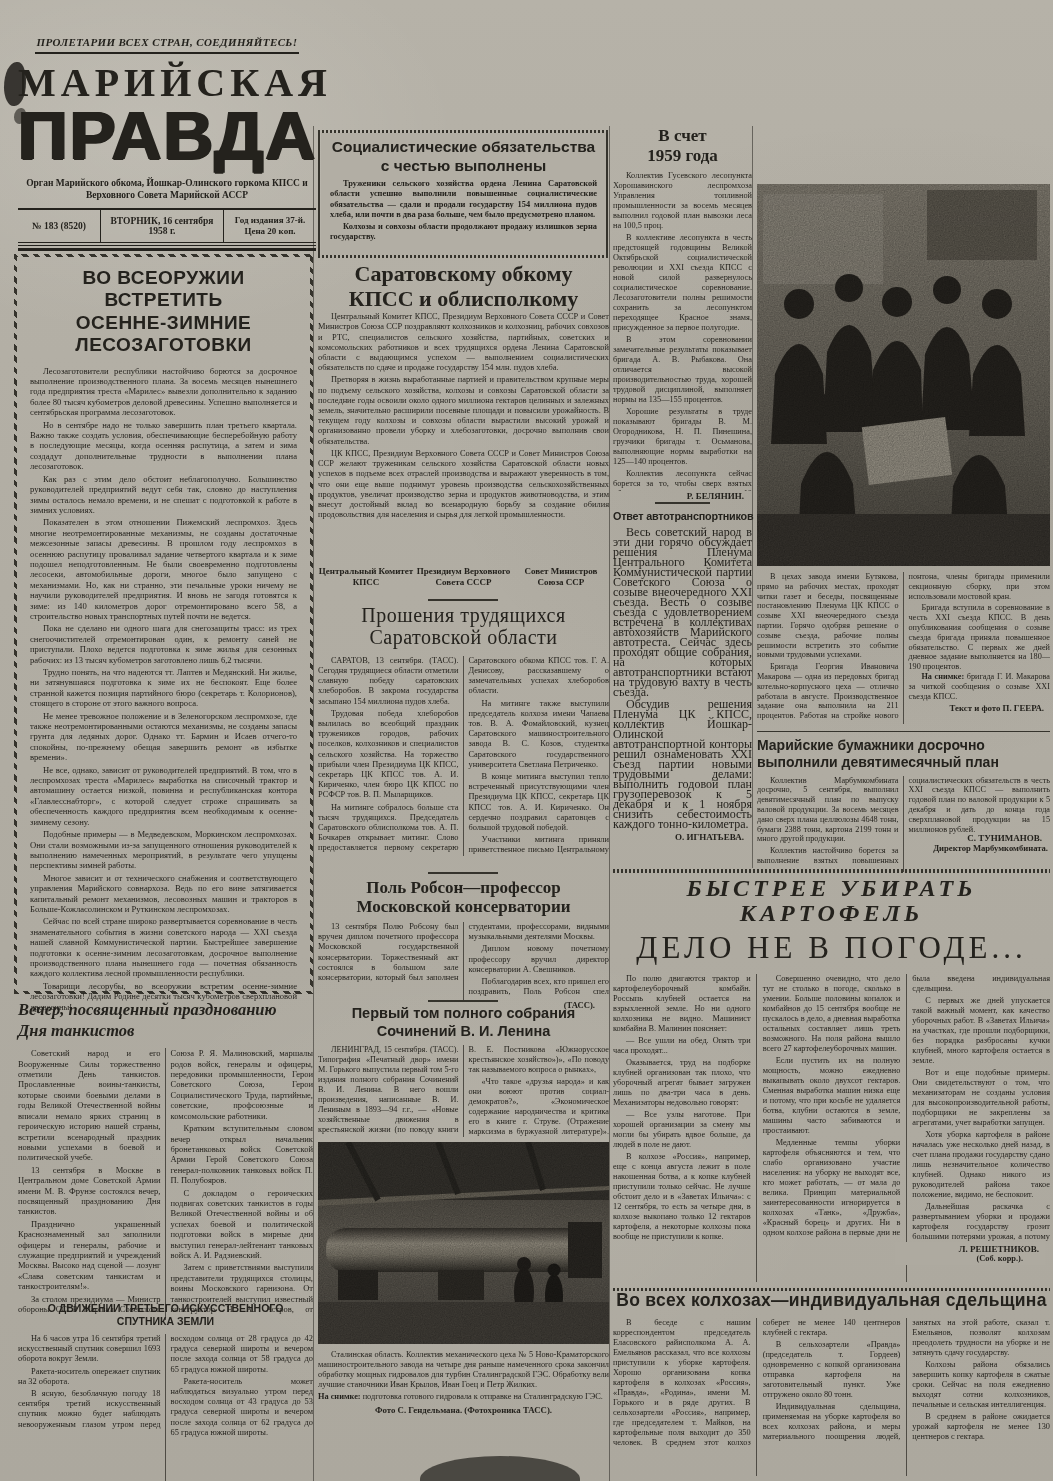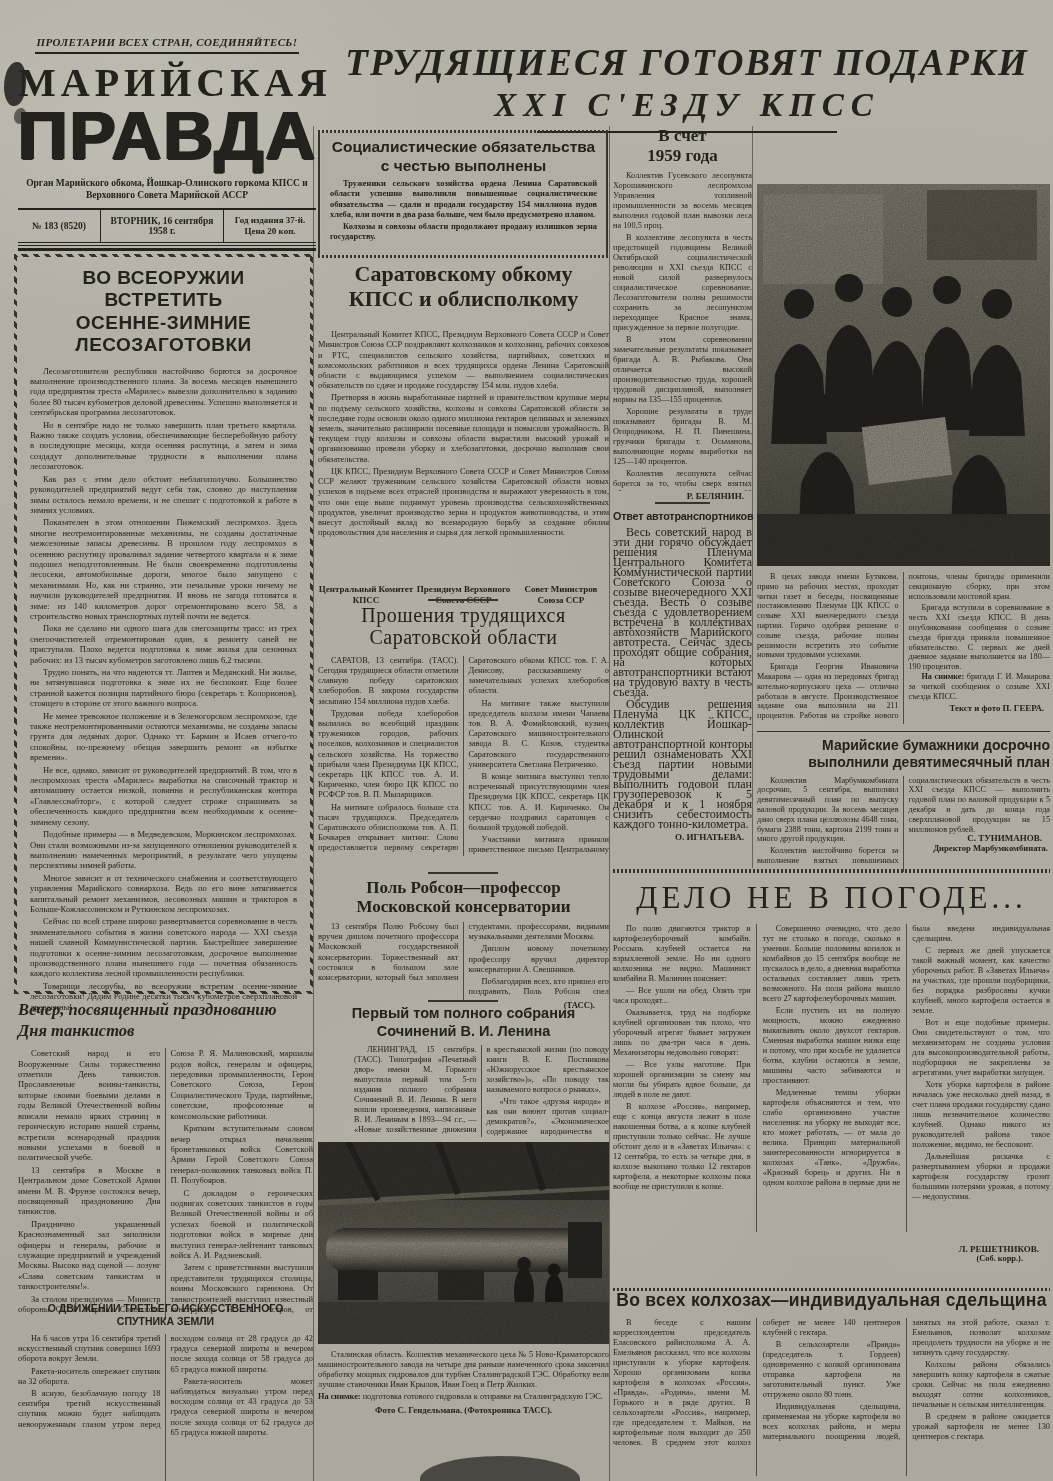--- a/index.html
+++ b/index.html
@@ -78,38 +78,38 @@
   .obl{left:318px;top:130px;width:291px;height:128px;padding:3px;
     background:repeating-linear-gradient(90deg,var(--ink-soft) 0 2px,transparent 2px 4px);}
   .obl-in{background:#b2aea4;width:100%;height:100%;padding:5px 9px;}
   .obl-title{font-family:"Liberation Sans","DejaVu Sans",sans-serif;font-weight:700;font-size:15.5px;line-height:1.2;text-align:center;}
   .obl .body{margin-top:4px;font-weight:700;height:64px;}
 
   
   .greet{left:318px;top:262px;width:291px;}
   .serif-title{font-weight:700;text-align:center;line-height:1.12;}
   .greet .serif-title{font-size:22px;}
-  .greet .body{margin-top:19px;height:250px;}
+  .greet .body{margin-top:1px;height:250px;}
   .greet-signs{display:flex;justify-content:space-between;margin-top:4px;}
   .greet-signs div{width:33%;font-weight:700;font-size:9px;line-height:11px;text-align:center;}
 
   
   .holiday{left:318px;top:604px;width:291px;}
   .holiday .serif-title{font-size:20px;font-weight:400;letter-spacing:.5px;}
   .holiday .body{margin-top:7px;height:200px;}
 
   
   .rob{left:318px;top:878px;width:291px;}
   .rob .serif-title{font-size:17px;}
   .rob .body{margin-top:6px;height:78px;}
 
   
   .lenin{left:318px;top:1004px;width:291px;}
   .lenin-title{font-family:"Liberation Sans","DejaVu Sans",sans-serif;font-weight:700;font-size:14.5px;line-height:1.25;text-align:center;}
-  .lenin .body{margin-top:5px;height:92px;font-size:8.2px;line-height:9.9px;margin-left:36px;}
+  .lenin .body{margin-top:5px;height:92px;font-size:8.2px;line-height:9.9px;}
 
   
   .photo{position:absolute;overflow:hidden;box-shadow:0 0 0 1px rgba(40,38,32,.55) inset;}
   .photo svg{display:block;width:100%;height:100%;}
   .caption{position:absolute;}
   .caption .lead{font-weight:700;}
   .credit{font-weight:700;font-size:8.8px;text-align:center;margin-top:3px;}
 
   
   .v59{left:613px;top:126px;width:139px;}
@@ -120,21 +120,21 @@
   .avto-title{font-family:"Liberation Sans","DejaVu Sans",sans-serif;font-weight:700;font-size:10.8px;letter-spacing:-.2px;text-align:center;white-space:nowrap;}
   .avto .body{margin-top:5px;height:305px;font-size:12px;line-height:10px;}
 
   
   .cap1{left:757px;top:572px;width:293px;}
   .cap1 .body{height:152px;font-size:8.2px;line-height:9.8px;}
   .cap1 .credit{text-align:right;padding-right:6px;}
 
   
   .pw{left:757px;top:737px;width:293px;}
-  .pw-title{font-family:"Liberation Sans","DejaVu Sans",sans-serif;font-weight:700;font-size:14px;line-height:1.2;text-align:right;}
+  .pw-title{font-family:"Liberation Sans","DejaVu Sans",sans-serif;font-weight:700;font-size:14px;line-height:1.2;text-align:left;}
   .pw .body{margin-top:5px;height:96px;font-size:8.2px;line-height:9.8px;}
 
   
   .potato{left:613px;top:876px;width:437px;}
   .kicker{font-style:italic;font-weight:700;font-size:24px;letter-spacing:4px;text-align:center;line-height:1.05;}
   .delo{font-size:31px;letter-spacing:4px;text-align:center;line-height:1.05;margin-top:6px;font-weight:400;}
   .potato .body{margin-top:9px;height:308px;font-size:8.3px;line-height:10px;}
   .potato-sign{position:absolute;left:895px;top:1242px;width:150px;background:#aeaaa0;padding:2px 4px;}
   .potato-sign .sign{padding-right:2px;}
   .potato-sign .note{font-weight:700;font-size:8.4px;text-align:right;padding-right:18px;}
@@ -165,25 +165,20 @@
       <div class="cell-no">№ 183 (8520)</div>
       <div class="cell-date">ВТОРНИК, 16 сентября 1958 г.</div>
       <div class="cell-ed">
         <span>Год издания 37-й.</span>
         <span>Цена 20 коп.</span>
       </div>
     </div>
     <div class="dblrule"></div>
   </header>
 
-  <div class="abs banner">
-    <div class="banner-l1">ТРУДЯЩИЕСЯ ГОТОВЯТ ПОДАРКИ</div>
-    <div class="banner-l2">XXI С'ЕЗДУ КПСС</div>
-    <div class="banner-ul"></div>
-  </div>
 
   <section class="abs edbox">
     <div class="ed-title">
       <span>ВО ВСЕОРУЖИИ ВСТРЕТИТЬ</span><br>
       <span>ОСЕННЕ-ЗИМНИЕ ЛЕСОЗАГОТОВКИ</span>
     </div>
     <div class="body">
         <p class="para">Лесозаготовители республики настойчиво борются за досрочное выполнение производственного плана. За восемь месяцев нынешнего года предприятия треста «Марилес» вывезли дополнительно к заданию более 80 тысяч кубометров деловой древесины. Успешно выполняется и сентябрьская программа лесозаготовок.</p>
         <p class="para">Но в сентябре надо не только завершить план третьего квартала. Важно также создать условия, обеспечивающие бесперебойную работу в последующие месяцы, когда осенняя распутица, а затем и зима создадут дополнительные трудности в выполнении плана лесозаготовок.</p>
         <p class="para">Как раз с этим дело обстоит неблагополучно. Большинство руководителей предприятий ведут себя так, словно до наступления зимы осталось немало времени, и не спешат с подготовкой к работе в зимних условиях.</p>
@@ -425,20 +420,21 @@
     </div>
     <div class="body cols2">
       <span><p class="para">Коллектив Марбумкомбината досрочно, 5 сентября, выполнил девятимесячный план по выпуску валовой продукции. За восемь месяцев дано сверх плана целлюлозы 4648 тонн, бумаги 2388 тонн, картона 2199 тонн и много другой продукции.</p><p class="para">Коллектив настойчиво борется за выполнение взятых повышенных социалистических обязательств в честь XXI съезда КПСС — выполнить годовой план по валовой продукции к 5 декабря и дать до конца года сверхплановой продукции на 15 миллионов рублей.</p></span>
       <div class="sign">С. ТУНИМАНОВ.</div>
       <div class="sign-role">Директор Марбумкомбината.</div>
     </div>
   </section>
 
   <div class="hband" style="left:613px;top:869px;width:437px;height:4px;"></div>
   <section class="abs potato">
+    <div class="kicker">БЫСТРЕЕ УБИРАТЬ КАРТОФЕЛЬ</div>
     <div class="delo">ДЕЛО НЕ В ПОГОДЕ...</div>
     <div class="body cols3">
         <p class="para">По полю двигаются трактор и картофелеуборочный комбайн. Россыпь клубней остается на взрыхленной земле. Но ни одного колхозника не видно. Машинист комбайна В. Малинин поясняет:</p>
         <p class="para">— Все ушли на обед. Опять три часа проходят...</p>
         <p class="para">Оказывается, труд на подборке клубней организован так плохо, что уборочный агрегат бывает загружен лишь по два-три часа в день. Механизаторы недовольно говорят:</p>
         <p class="para">— Все узлы наготове. При хорошей организации за смену мы могли бы убирать вдвое больше, да людей в поле не дают.</p>
         <p class="para">В колхозе «Россия», например, еще с конца августа лежит в поле накошенная ботва, а к копке клубней приступили только сейчас. Не лучше обстоит дело и в «Заветах Ильича»: с 12 сентября, то есть за четыре дня, в колхозе выкопано только 12 гектаров картофеля, а некоторые колхозы пока вообще не приступили к копке.</p>
         <p class="para">Совершенно очевидно, что дело тут не столько в погоде, сколько в умении. Больше половины копалок и комбайнов до 15 сентября вообще не пускалось в дело, а дневная выработка остальных составляет лишь треть возможного. На поля района вышло всего 27 картофелеуборочных машин.</p>
         <p class="para">Если пустить их на полную мощность, можно ежедневно выкапывать около двухсот гектаров. Сменная выработка машин низка еще и потому, что при косьбе не удаляется ботва, клубни остаются в земле, машины часто забиваются и простаивают.</p>
         <p class="para">Медленные темпы уборки картофеля объясняются и тем, что слабо организовано участие населения: на уборку не выходят все, кто может работать, — от мала до велика. Принцип материальной заинтересованности игнорируется в колхозах «Танк», «Дружба», «Красный борец» и других. Ни в одном колхозе района в первые дни не была введена индивидуальная сдельщина.</p>

